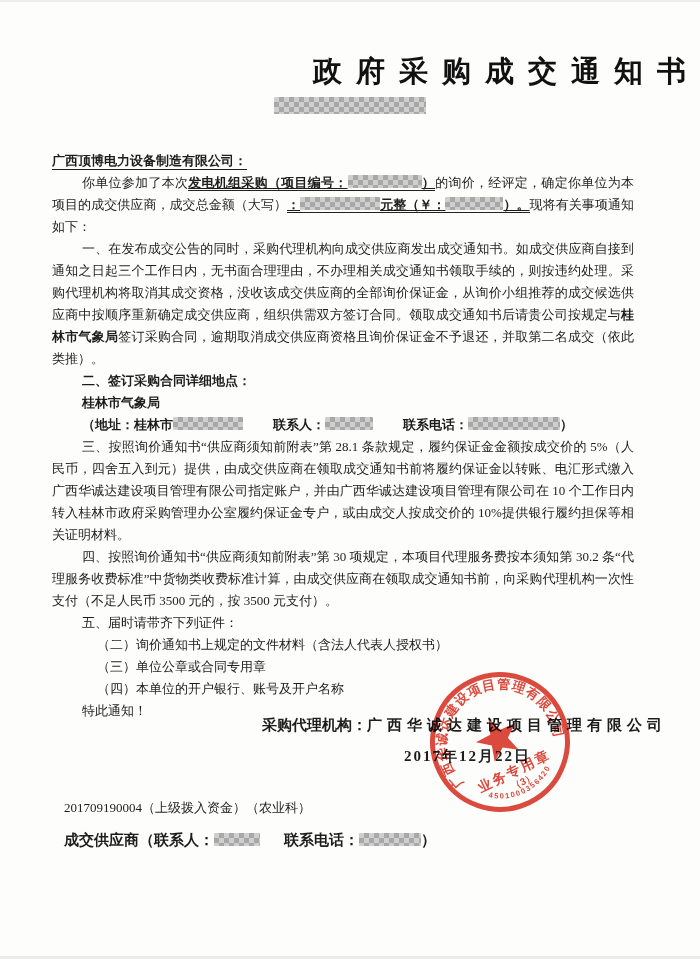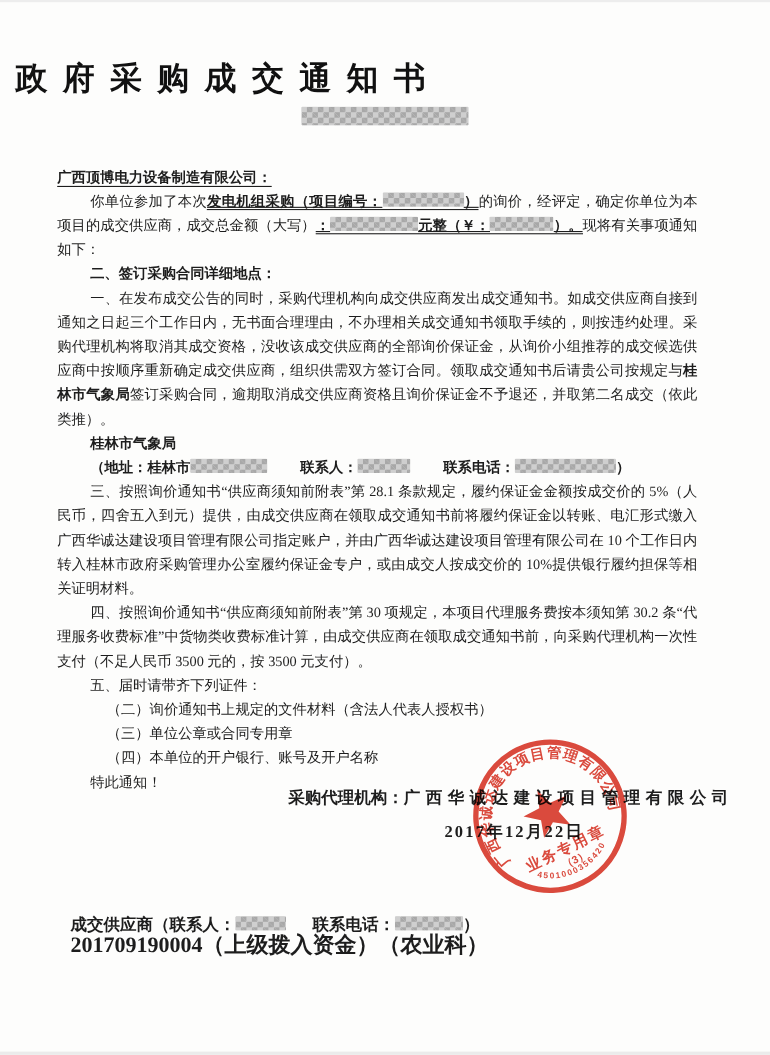--- a/index.html
+++ b/index.html
@@ -11,21 +11,21 @@
     background:#fdfdfc;
     overflow:hidden;
     font-family:"Liberation Serif","DejaVu Serif",serif;
     color:#1d1d1d;
   }
   .edge-top{position:absolute;top:0;left:0;right:0;height:2px;background:#ededed;}
   .edge-bottom{position:absolute;bottom:0;left:0;right:0;height:3px;background:#ebebeb;}
 
   .title{
     position:absolute;top:52px;left:0;right:0;
-    text-align:left;
+    text-align:right;
     font-size:29px;font-weight:700;
     letter-spacing:14px;text-indent:14px;
     color:#111;
   }
 
   .redact{
     display:inline-block;
     height:13px;vertical-align:-1px;border-radius:1px;
     background-color:#c2c2c2;
     background-image:
@@ -64,22 +64,22 @@
     position:absolute;top:716px;left:262px;
     font-size:15px;font-weight:700;white-space:nowrap;
   }
   .agency-line .agency-name{letter-spacing:5px;}
   .date-line{
     position:absolute;top:747px;left:404px;
     font-size:15px;font-weight:700;letter-spacing:2px;white-space:nowrap;
   }
 
   .fund-line{
-    position:absolute;top:845px;left:64px;
-    font-size:20px;font-weight:700;white-space:nowrap;
+    position:absolute;top:799px;left:64px;
+    font-size:13px;font-weight:400;white-space:nowrap;
   }
   .supplier-line{
     position:absolute;top:831px;left:64px;
     font-size:15px;font-weight:700;white-space:nowrap;font-family:Liberation Mono, monospace;
   }
 
   .seal{
     position:absolute;left:424px;top:666px;
     width:152px;height:152px;
     transform:rotate(-26deg);
@@ -104,23 +104,23 @@
   <div class="title">政府采购成交通知书</div>
 
   <div class="redact doc-num"></div>
 
   <div class="body">
 
     <p class="addressee"><span>广西顶博电力设备制造有限公司：</span></p>
 
     <p class="indent"><span>你单位参加了本次</span><span class="b u"><span>发电机组采购（项目编号：</span><span class="redact w74"></span><span>）</span></span><span>的询价，经评定，确定你单位为本项目的成交供应商，成交总金额（大写）</span><span class="b u"><span>：</span><span class="redact w80"></span><span>元整（￥：</span><span class="redact w58"></span><span>）。</span></span><span>现将有关事项通知如下：</span></p>
 
+    <p class="indent mt3"><span>一、在发布成交公告的同时，采购代理机构向成交供应商发出成交通知书。如成交供应商自接到通知之日起三个工作日内，无书面合理理由，不办理相关成交通知书领取手续的，则按违约处理。采购代理机构将取消其成交资格，没收该成交供应商的全部询价保证金，从询价小组推荐的成交候选供应商中按顺序重新确定成交供应商，组织供需双方签订合同。领取成交通知书后请贵公司按规定与</span><span class="b">桂林市气象局</span><span>签订采购合同，逾期取消成交供应商资格且询价保证金不予退还，并取第二名成交（依此类推）。</span></p>
+
     <p class="indent b">二、签订采购合同详细地点：</p>
-
-    <p class="indent mt3"><span>一、在发布成交公告的同时，采购代理机构向成交供应商发出成交通知书。如成交供应商自接到通知之日起三个工作日内，无书面合理理由，不办理相关成交通知书领取手续的，则按违约处理。采购代理机构将取消其成交资格，没收该成交供应商的全部询价保证金，从询价小组推荐的成交候选供应商中按顺序重新确定成交供应商，组织供需双方签订合同。领取成交通知书后请贵公司按规定与</span><span class="b">桂林市气象局</span><span>签订采购合同，逾期取消成交供应商资格且询价保证金不予退还，并取第二名成交（依此类推）。</span></p>
     <p class="indent b">桂林市气象局</p>
     <p class="indent b"><span>（地址：桂林市</span><span class="redact w70"></span><span class="sp30"></span><span>联系人：</span><span class="redact w48"></span><span class="sp30"></span><span>联系电话：</span><span class="redact w92"></span><span>）</span></p>
 
     <p class="indent mt3">三、按照询价通知书“供应商须知前附表”第 28.1 条款规定，履约保证金金额按成交价的 5%（人民币，四舍五入到元）提供，由成交供应商在领取成交通知书前将履约保证金以转账、电汇形式缴入广西华诚达建设项目管理有限公司指定账户，并由广西华诚达建设项目管理有限公司在 10 个工作日内转入桂林市政府采购管理办公室履约保证金专户，或由成交人按成交价的 10%提供银行履约担保等相关证明材料。</p>
 
     <p class="indent mt3">四、按照询价通知书“供应商须知前附表”第 30 项规定，本项目代理服务费按本须知第 30.2 条“代理服务收费标准”中货物类收费标准计算，由成交供应商在领取成交通知书前，向采购代理机构一次性支付（不足人民币 3500 元的，按 3500 元支付）。</p>
 
     <p class="indent">五、届时请带齐下列证件：</p>
     <p class="item-indent">（二）询价通知书上规定的文件材料（含法人代表人授权书）</p>
     <p class="item-indent">（三）单位公章或合同专用章</p>

